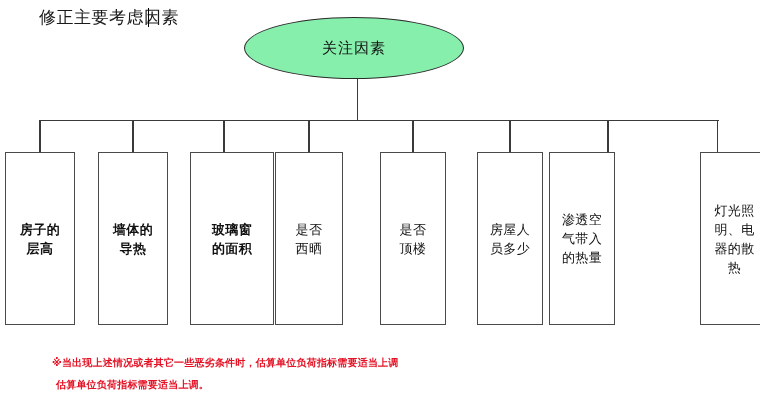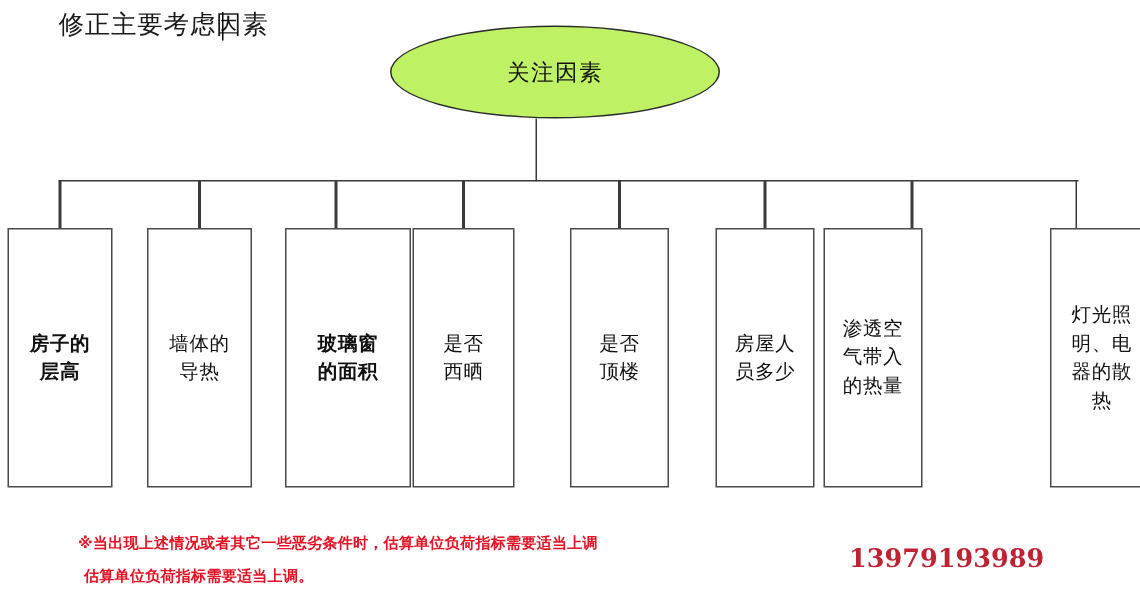--- a/index.html
+++ b/index.html
@@ -33,28 +33,28 @@
     left: 148px;
     top: 8px;
     width: 1px;
     height: 19px;
     background: #000000;
   }
 
   
   #root-node {
     position: absolute;
-    left: 260px;
+    left: 244px;
     top: 17px;
     width: 220px;
     height: 62px;
     border: 1.2px solid #2b2b2b;
     border-radius: 50% / 50%;
     box-sizing: border-box;
-    background: #bef264;
+    background: #86efac;
   }
   #root-label {
     position: absolute;
     left: 0;
     top: 0;
     width: 100%;
     height: 100%;
     display: flex;
     align-items: center;
     justify-content: center;
@@ -150,21 +150,21 @@
 
   <div class="conn-v" id="trunk"></div>
   <div class="conn-h" id="bus"></div>
 
   <div id="leaf-layer">
       <div class="conn-v" style="left: 39.3px; top: 120px; height: 32px;"></div>
       <div class="leaf-box" style="left: 5px; width: 70px; font-weight: bold;">
         <div class="leaf-label">房子的<br>层高</div>
       </div>
       <div class="conn-v" style="left: 132.3px; top: 120px; height: 32px;"></div>
-      <div class="leaf-box" style="left: 98px; width: 70px;">
+      <div class="leaf-box" style="left: 98px; width: 70px; font-weight: bold;">
         <div class="leaf-label">墙体的<br>导热</div>
       </div>
       <div class="conn-v" style="left: 223.3px; top: 120px; height: 32px;"></div>
       <div class="leaf-box" style="left: 190px; width: 84px; font-weight: bold;">
         <div class="leaf-label">玻璃窗<br>的面积</div>
       </div>
       <div class="conn-v" style="left: 308.3px; top: 120px; height: 32px;"></div>
       <div class="leaf-box" style="left: 275px; width: 68px;">
         <div class="leaf-label">是否<br>西晒</div>
       </div>
@@ -184,15 +184,14 @@
       <div class="leaf-box" style="left: 700px; width: 69px;">
         <div class="leaf-label">灯光照<br>明、电<br>器的散<br>热</div>
       </div>
     </div>
 
   <div id="warning-block">
     <div id="warning-line-1">※当出现上述情况或者其它一些恶劣条件时，估算单位负荷指标需要适当上调</div>
     <div id="warning-line-2">估算单位负荷指标需要适当上调。</div>
   </div>
 
-  <div id="watermark">13979193989</div>
 
 </div>
 
 </body></html>

